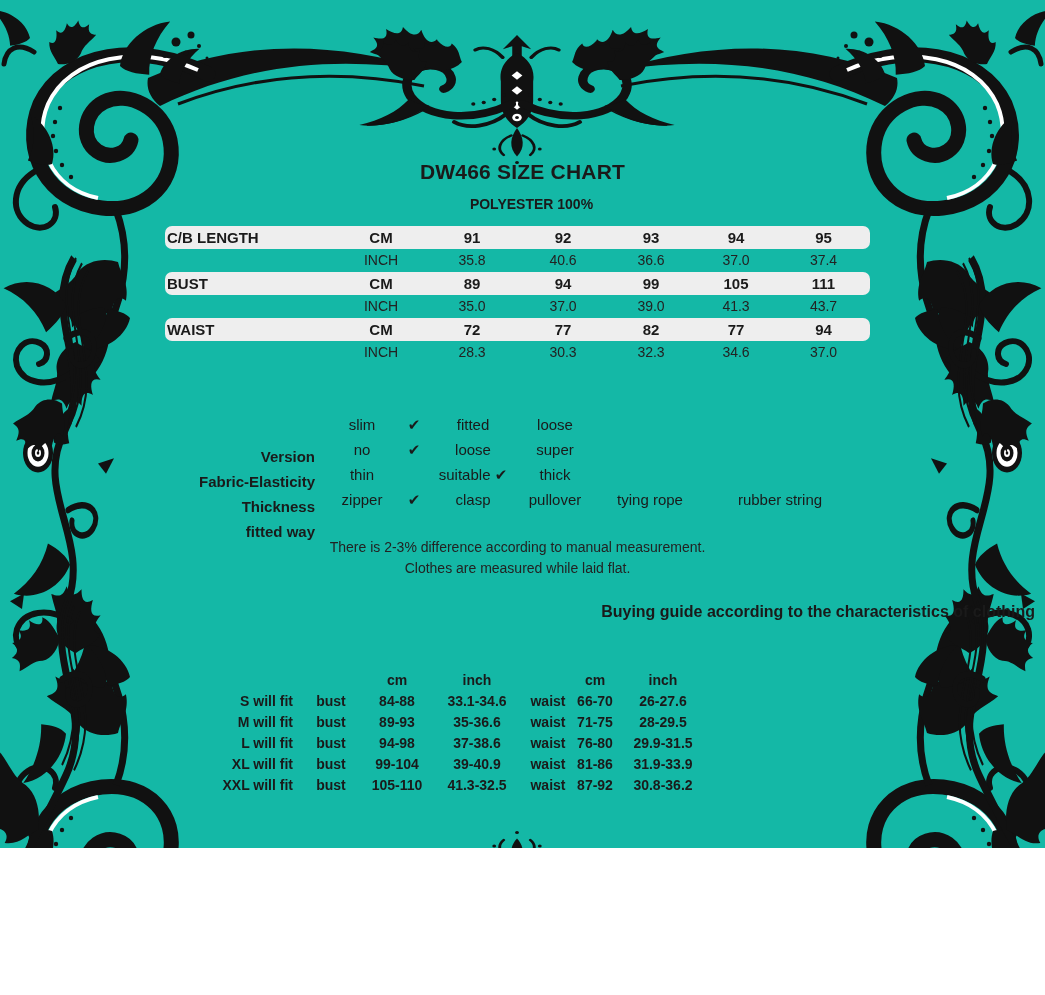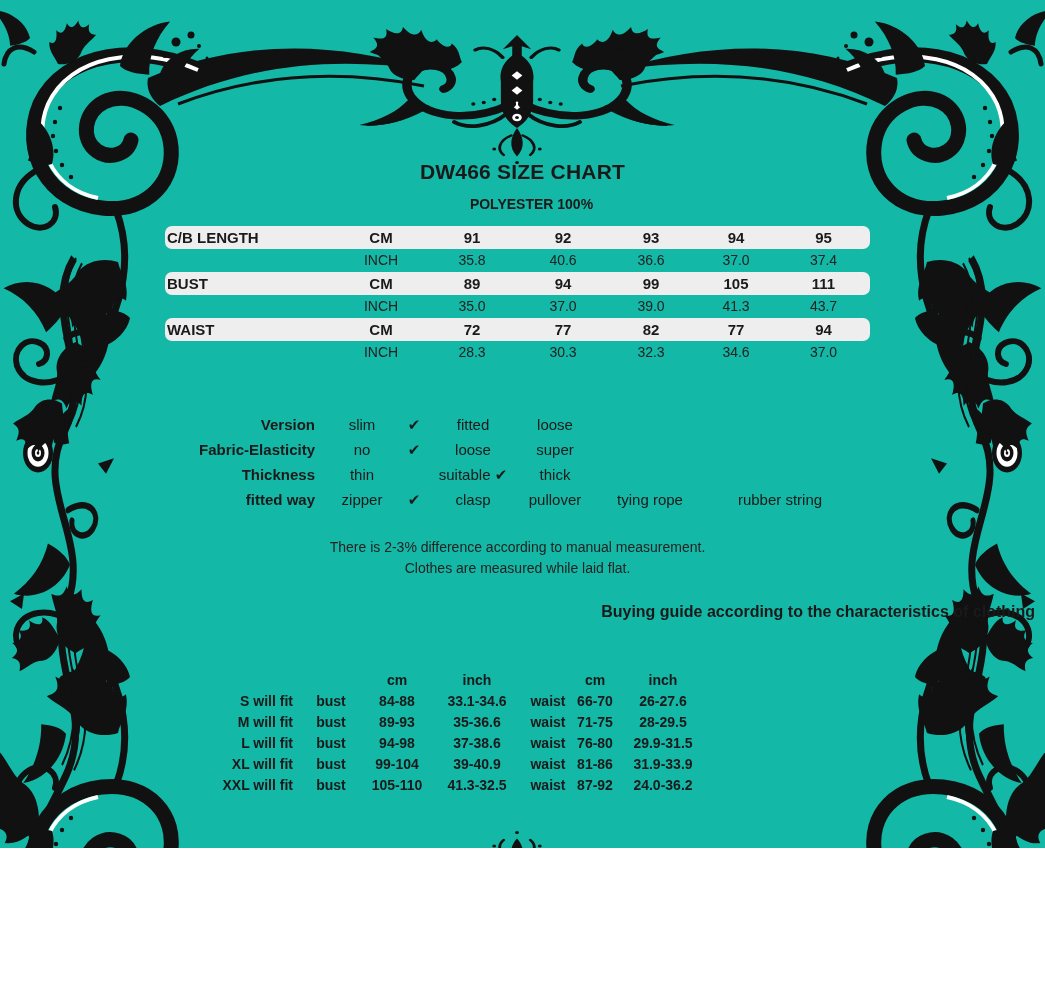--- a/index.html
+++ b/index.html
@@ -19,21 +19,21 @@
   .srow.shaded{background:#eeeeee;border-radius:7px;}
   .srow.head,.srow.cmrow{font-weight:bold;}
   .srow.inchrow{font-weight:normal;font-size:14px;color:#222;}
   .cell{text-align:center;white-space:nowrap;}
   .cell.lft{text-align:left;padding-left:2px;}
 
   
   .attrs{position:absolute;left:165px;top:412px;width:690px;font-size:15px;}
   .arow{display:grid;grid-template-columns:162px 70px 34px 84px 80px 110px 150px;
         height:25px;line-height:25px;}
-  .alabel{font-weight:bold;text-align:right;padding-right:12px;white-space:nowrap;}
+  .alabel{font-weight:bold;text-align:right;padding-right:12px;white-space:nowrap;margin-top:32px;}
   .aval{text-align:center;white-space:nowrap;}
 
   
   .notes{position:absolute;left:0;top:537px;width:1035px;text-align:center;
          font-size:14px;line-height:21px;color:#222;}
   .guide{position:absolute;left:0;top:603px;width:1035px;text-align:right;
          font-size:16px;font-weight:bold;}
 
   
   .ftable{position:absolute;left:187px;top:670px;width:520px;font-size:14px;font-weight:bold;}
@@ -315,17 +315,17 @@
       <div class="fcell">81-86</div>
       <div class="fcell">31.9-33.9</div>
     </div>
     <div class="frow">
       <div class="fcell rgt">XXL will fit</div>
       <div class="fcell">bust</div>
       <div class="fcell">105-110</div>
       <div class="fcell">41.3-32.5</div>
       <div class="fcell">waist</div>
       <div class="fcell">87-92</div>
-      <div class="fcell">24.0-36.2</div>
+      <div class="fcell">30.8-36.2</div>
     </div>
   </div>
 
 </div>
 
 </body></html>

